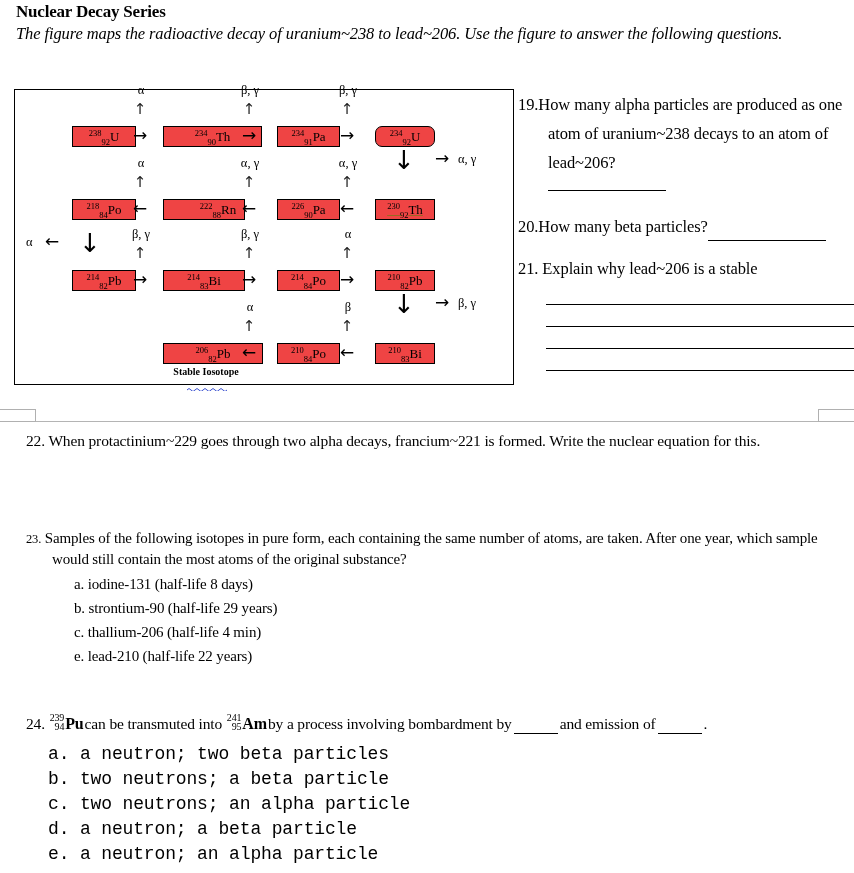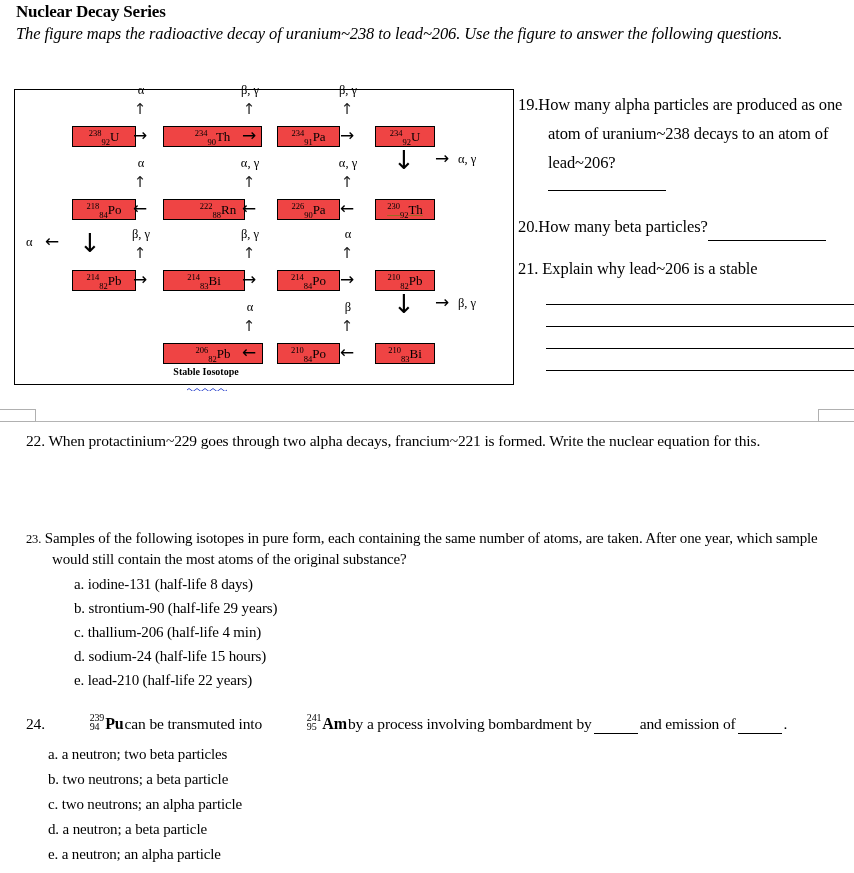--- a/index.html
+++ b/index.html
@@ -165,50 +165,49 @@
     display: inline-block;
     position: relative;
     vertical-align: baseline;
     margin: 0 1px;
   }
   .isotope .nums {
     display: inline-block;
     vertical-align: -0.15em;
     font-size: 10px;
     line-height: 9px;
-    text-align: left;
+    text-align: right;
     margin-right: 1px;
-    margin-left: 40px;
   }
   .isotope .nums .mass { display: block; }
   .isotope .nums .atomic { display: block; }
   .isotope .sym { font-size: 16px; font-weight: bold; }
   .fill-blank {
     display: inline-block;
     border-bottom: 1.3px solid #000;
     width: 44px; height: 13px; vertical-align: bottom;
     margin: 0 2px;
   }
   #q24 .opt-list { margin-top: 8px; }
-  #q24 .opt-list li { padding-left: 22px; line-height: 25px; font-size: 15px; }
+  #q24 .opt-list li { padding-left: 22px; line-height: 25px; font-size: 18px; font-family: Liberation Mono, monospace; }
 </style>
 </head>
 <body>
 
 <div id="header">
   <div id="doc-title">Nuclear Decay Series</div>
   <div id="doc-subtitle">The figure maps the radioactive decay of uranium~238 to lead~206.  Use the figure to answer the following questions.</div>
 </div>
 
 <div id="decay-figure">
 
 <div class="nuc-box" style="left: 57px; top: 36px; width: 64px;"><span class="nuc-inner"><sup>238</sup><sub>92</sub>U</span></div>
     <div class="nuc-box" style="left: 148px; top: 36px; width: 99px;"><span class="nuc-inner"><sup>234</sup><sub>90</sub>Th</span></div>
     <div class="nuc-box" style="left: 262px; top: 36px; width: 63px;"><span class="nuc-inner"><sup>234</sup><sub>91</sub>Pa</span></div>
-    <div class="nuc-box" style="left: 360px; top: 36px; width: 60px;"><span class="nuc-inner"><sup>234</sup><sub>92</sub>U</span></div>
+    <div class="nuc-box" style="left: 360px; top: 36px; width: 60px; border-radius: 7px;"><span class="nuc-inner"><sup>234</sup><sub>92</sub>U</span></div>
     <div class="arrow" style="left: 116px; top: 37px; width: 18px;">→</div>
     <div class="arrow-up" style="left: 118px; top: 12px; width: 14px;">↑</div>
     <div class="emit-label" style="left: 109px; top: -6px; width: 34px; text-align: center;">α</div>
     <div class="arrow" style="left: 225px; top: 37px; width: 18px;">→</div>
     <div class="arrow-up" style="left: 227px; top: 12px; width: 14px;">↑</div>
     <div class="emit-label" style="left: 218px; top: -6px; width: 34px; text-align: center;">β, γ</div>
     <div class="arrow" style="left: 323px; top: 37px; width: 18px;">→</div>
     <div class="arrow-up" style="left: 325px; top: 12px; width: 14px;">↑</div>
     <div class="emit-label" style="left: 316px; top: -6px; width: 34px; text-align: center;">β, γ</div>
     <div class="nuc-box" style="left: 57px; top: 109px; width: 64px;"><span class="nuc-inner"><sup>218</sup><sub>84</sub>Po</span></div>
@@ -295,21 +294,20 @@
 </div>
 
 <div id="q23">
   <div class="stem">
     <span class="qnum num">23.</span>  <span>Samples of the following isotopes in pure form, each containing the same number of atoms, are taken. After one year, which sample would still contain the most atoms of the original substance?</span>
   </div>
   <ul class="opt-list">
     <li>a.  iodine-131 (half-life 8 days)</li>
     <li>b. strontium-90 (half-life 29 years)</li>
     <li>c. thallium-206 (half-life 4 min)</li>
-    <li>d. sodium-24 (half-life 15 hours)</li>
     <li>e. lead-210 (half-life 22 years)</li>
   </ul>
 </div>
 
 <div id="q24">
   <div class="stem">
     <span class="qnum">24.</span>
     <span class="isotope">
       <span class="nums">
         <span class="mass">239</span>

